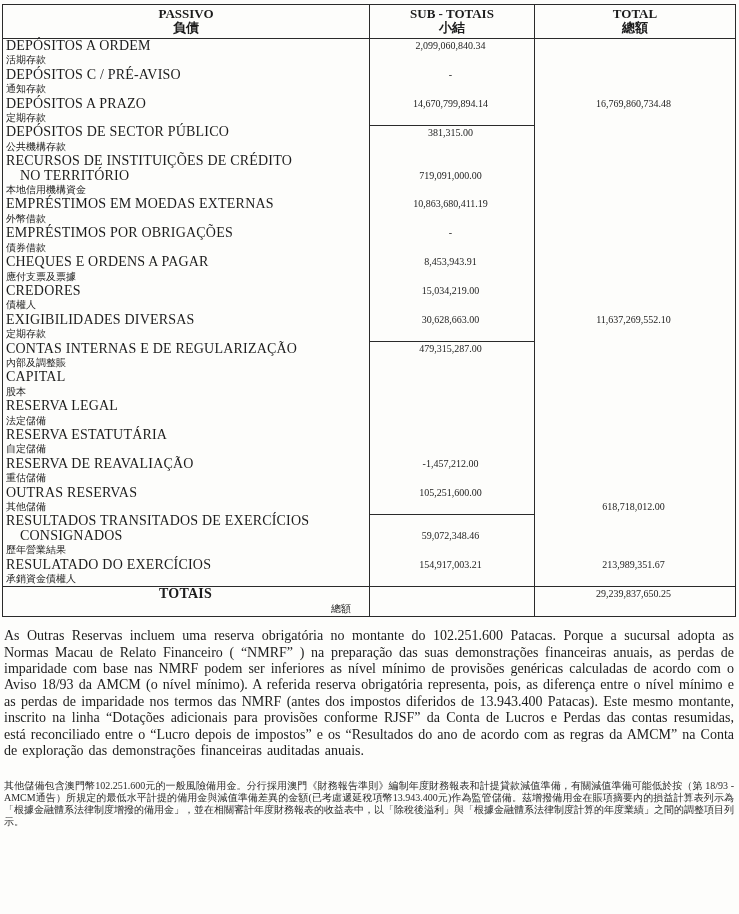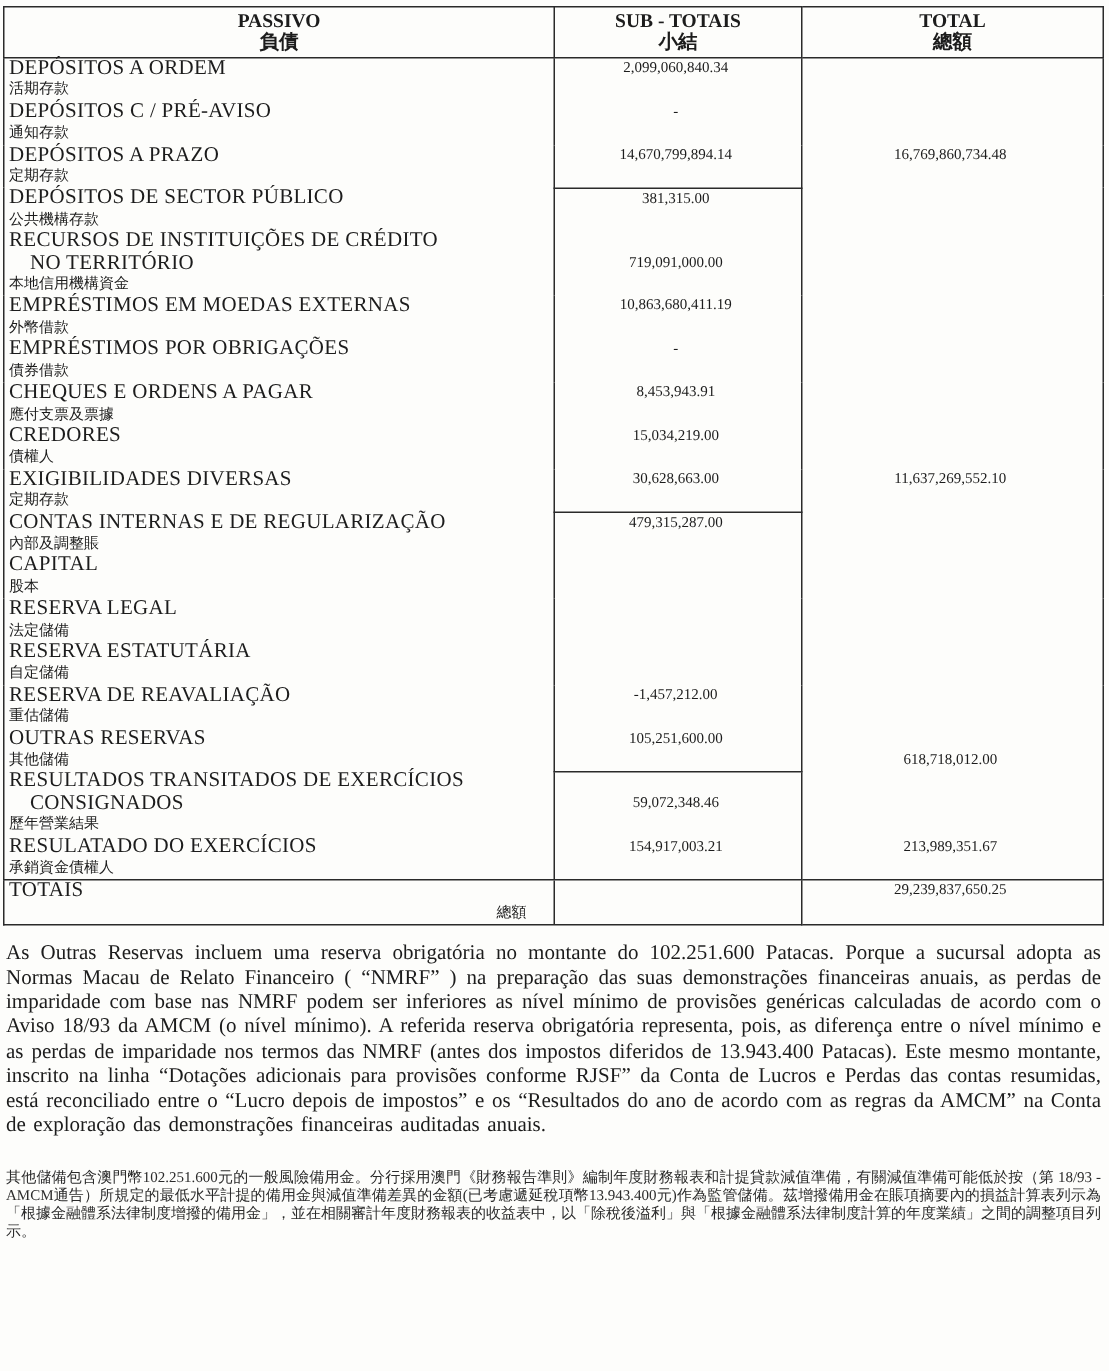--- a/index.html
+++ b/index.html
@@ -30,21 +30,21 @@
   .pt  { font-size: 14px; line-height: 14.4px; letter-spacing: 0.2px; white-space: nowrap; }
   .pt2 { padding-left: 14px; }
   .zh  { font-size: 10px;  line-height: 14.4px; }
   .val { font-size: 10px;  line-height: 14.4px; text-align: center; padding-right: 3px; white-space: nowrap; }
   .pad1 { padding-top: 14.4px; }
 
   tr.group-end .c-sub { border-bottom: 1px solid #2a2a2a; }
   tr.last td { border-bottom: 1px solid #2a2a2a; }
   tfoot td { border-bottom: 1.5px solid #2a2a2a; }
 
-  .totals-label .pt { text-align: left; padding-right: 4px; font-weight: normal; }
+  .totals-label .pt { text-align: center; padding-right: 4px; font-weight: bold; }
   .totals-label .zh { text-align: right; padding-right: 18px; }
 
   .note-pt {
     margin: 11px 2px 0; font-size: 14px; line-height: 16.4px;
     text-align: justify; word-spacing: 1.5px;
   }
   .note-zh {
     margin: 20px 2px 0; font-size: 10px; line-height: 12.2px;
     text-align: justify; color: #2b2b2b;
   }

